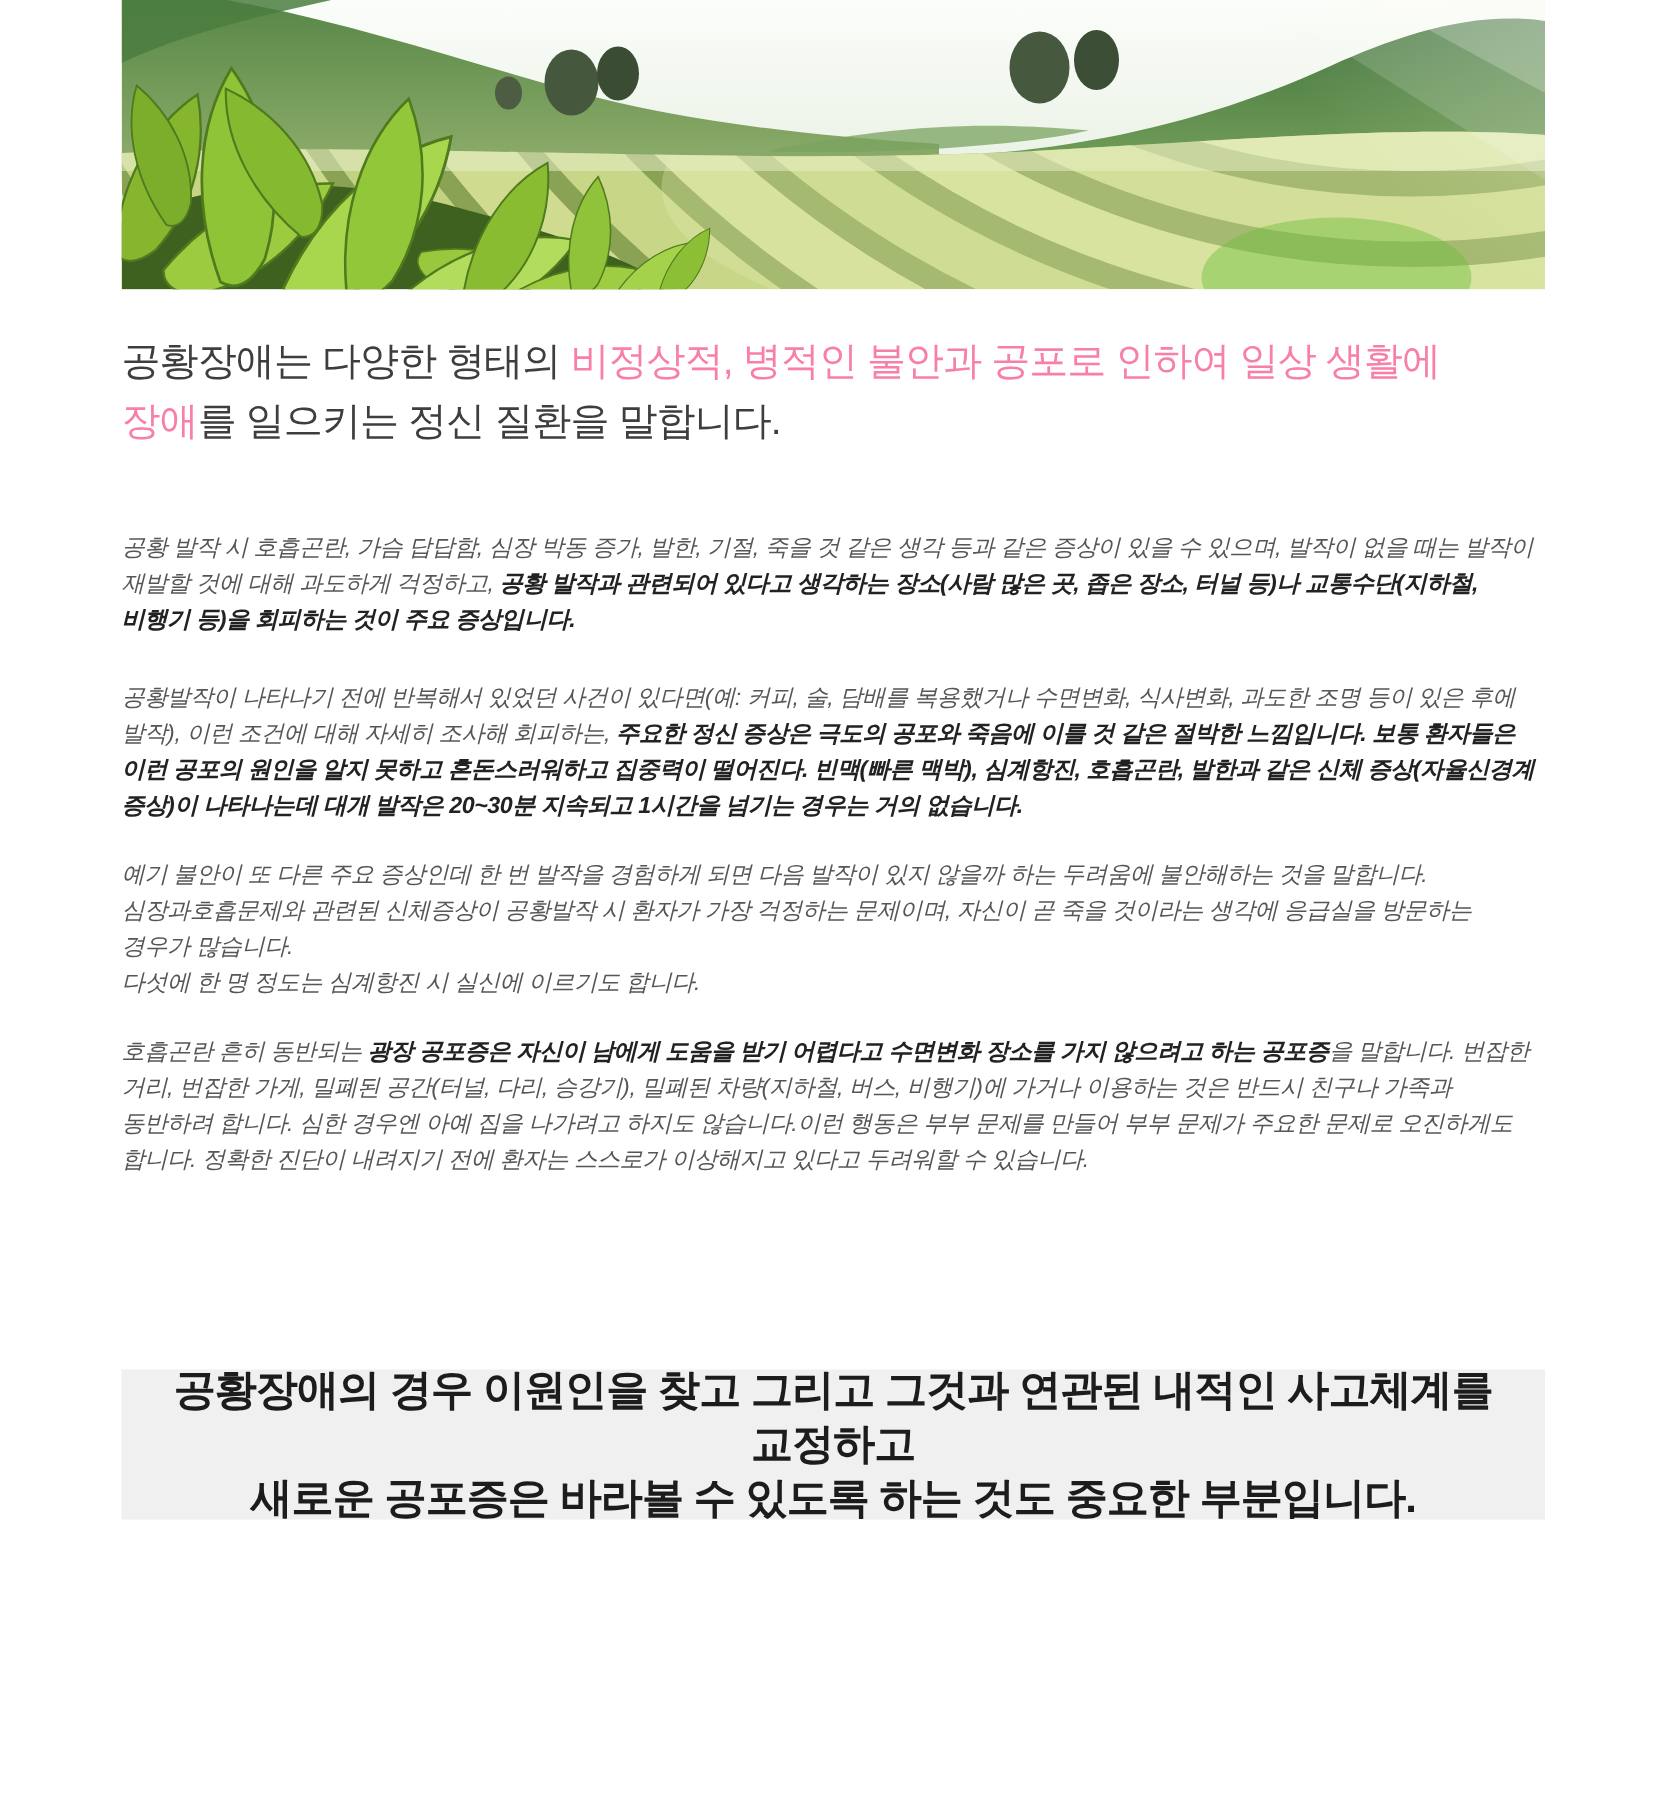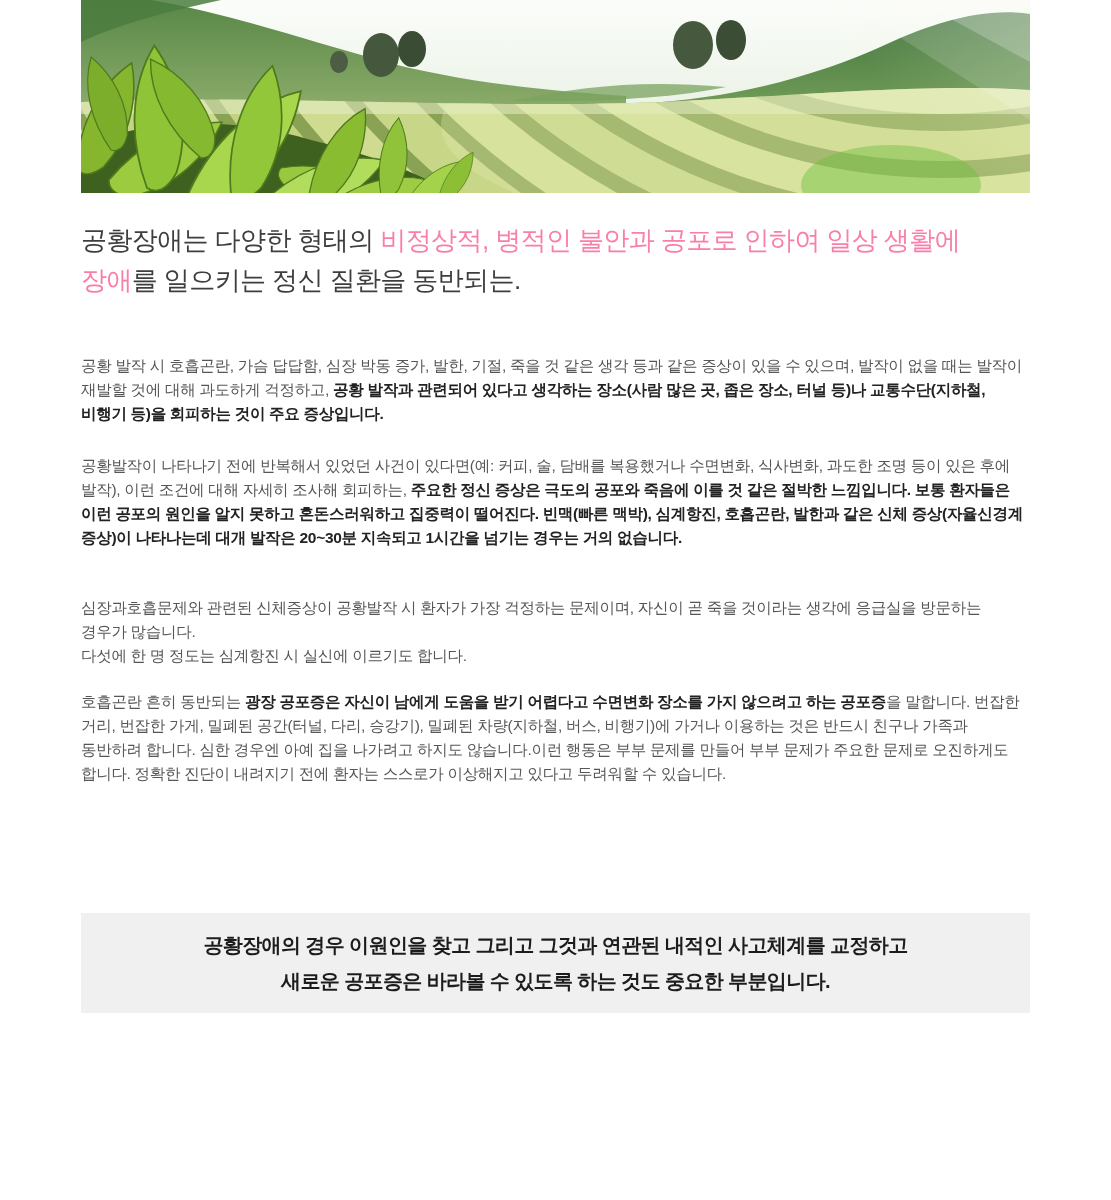--- a/index.html
+++ b/index.html
@@ -43,38 +43,38 @@
   
   .content {
     margin-top: 54px;
     font-size: 15.5px;
     line-height: 24px;
     letter-spacing: -0.3px;
     color: #565656;
     word-break: keep-all;
     overflow-wrap: break-word;
   }
-  .content p.para { margin: 0 0 22px 0; }
+  .content p.para { margin: 0 0 22px 0; font-style: italic; }
   .content p.para:first-child { margin-bottom: 28px; }
   .content .b { font-weight: 700; color: #222222; }
 
   
   .callout {
     margin-top: 127px;
     width: 949px;
     height: 100px;
     background: #f0f0f0;
     display: flex;
     flex-direction: column;
     align-items: center;
     justify-content: center;
     text-align: center;
   }
   .callout .line {
-    font-size: 20px;
+    font-size: 28px;
     line-height: 36px;
     font-weight: 700;
     letter-spacing: -0.6px;
     color: #1c1c1c;
     word-break: keep-all;
   }
 </style>
 </head>
 <body>
 
@@ -158,26 +158,26 @@
           <use href="#leaf" transform="translate(190,195) rotate(30) scale(1.5)" fill="#b2dc5c"></use>
           <use href="#leaf" transform="translate(228,195) rotate(-10) scale(1.3)" fill="#8abc32"></use>
           <use href="#leaf" transform="translate(262,195) rotate(40) scale(1.2)" fill="#9ecd44"></use>
           <use href="#leaf" transform="translate(300,195) rotate(-30) scale(1.0)" fill="#90c23a"></use>
           <use href="#leaf" transform="translate(330,195) rotate(15) scale(0.8)" fill="#a5d24b"></use>
           <use href="#leaf" transform="translate(358,196) rotate(-5) scale(0.7)" fill="#8dbf36"></use>
         </g>
       </svg>
     </div>
 
-    <h1 class="headline"><span>공황장애는 다양한 형태의 </span><span class="hl" style="color: rgb(249, 127, 171);">비정상적, 병적인 불안과 공포로 인하여 일상 생활에 장애</span><span>를 일으키는 정신 질환을 동반되는.</span></h1>
+    <h1 class="headline"><span>공황장애는 다양한 형태의 </span><span class="hl" style="color: rgb(249, 127, 171);">비정상적, 병적인 불안과 공포로 인하여 일상 생활에 장애</span><span>를 일으키는 정신 질환을 말합니다.</span></h1>
 
     <div class="content">
         <p class="para"><span>공황 발작 시 호흡곤란, 가슴 답답함, 심장 박동 증가, 발한, 기절, 죽을 것 같은 생각 등과 같은 증상이 있을 수 있으며, 발작이 없을 때는 발작이 재발할 것에 대해 과도하게 걱정하고, </span><span class="b">공황 발작과 관련되어 있다고 생각하는 장소(사람 많은 곳, 좁은 장소, 터널 등)나 교통수단(지하철, 비행기 등)을 회피하는 것이 주요 증상입니다.</span></p>
         <p class="para"><span>공황발작이 나타나기 전에 반복해서 있었던 사건이 있다면(예: 커피, 술, 담배를 복용했거나 수면변화, 식사변화, 과도한 조명 등이 있은 후에 발작), 이런 조건에 대해 자세히 조사해 회피하는, </span><span class="b">주요한 정신 증상은 극도의 공포와 죽음에 이를 것 같은 절박한 느낌입니다. 보통 환자들은 이런 공포의 원인을 알지 못하고 혼돈스러워하고 집중력이 떨어진다. 빈맥(빠른 맥박), 심계항진, 호흡곤란, 발한과 같은 신체 증상(자율신경계 증상)이 나타나는데 대개 발작은 20~30분 지속되고 1시간을 넘기는 경우는 거의 없습니다.</span></p>
-        <p class="para"><br><span>심장과호흡문제와 관련된 신체증상이 공황발작 시 환자가 가장 걱정하는 문제이며, 자신이 곧 죽을 것이라는 생각에 응급실을 방문하는 경우가 많습니다.</span><br><span>다섯에 한 명 정도는 심계항진 시 실신에 이르기도 합니다.</span></p>
+        <p class="para"><span>예기 불안이 또 다른 주요 증상인데 한 번 발작을 경험하게 되면 다음 발작이 있지 않을까 하는 두려움에 불안해하는 것을 말합니다.</span><br><span>심장과호흡문제와 관련된 신체증상이 공황발작 시 환자가 가장 걱정하는 문제이며, 자신이 곧 죽을 것이라는 생각에 응급실을 방문하는 경우가 많습니다.</span><br><span>다섯에 한 명 정도는 심계항진 시 실신에 이르기도 합니다.</span></p>
         <p class="para"><span>호흡곤란 흔히 동반되는 </span><span class="b">광장 공포증은 자신이 남에게 도움을 받기 어렵다고 수면변화 장소를 가지 않으려고 하는 공포증</span><span>을 말합니다. 번잡한 거리, 번잡한 가게, 밀폐된 공간(터널, 다리, 승강기), 밀폐된 차량(지하철, 버스, 비행기)에 가거나 이용하는 것은 반드시 친구나 가족과 동반하려 합니다. 심한 경우엔 아예 집을 나가려고 하지도 않습니다.이런 행동은 부부 문제를 만들어 부부 문제가 주요한 문제로 오진하게도 합니다. 정확한 진단이 내려지기 전에 환자는 스스로가 이상해지고 있다고 두려워할 수 있습니다.</span></p>
       </div>
 
     <div class="callout" style="background: rgb(240, 240, 240);">
       <div class="line">공황장애의 경우 이원인을 찾고 그리고 그것과 연관된 내적인 사고체계를 교정하고</div>
       <div class="line">새로운 공포증은 바라볼 수 있도록 하는 것도 중요한 부분입니다.</div>
     </div>
 
   </div>
 </div>

